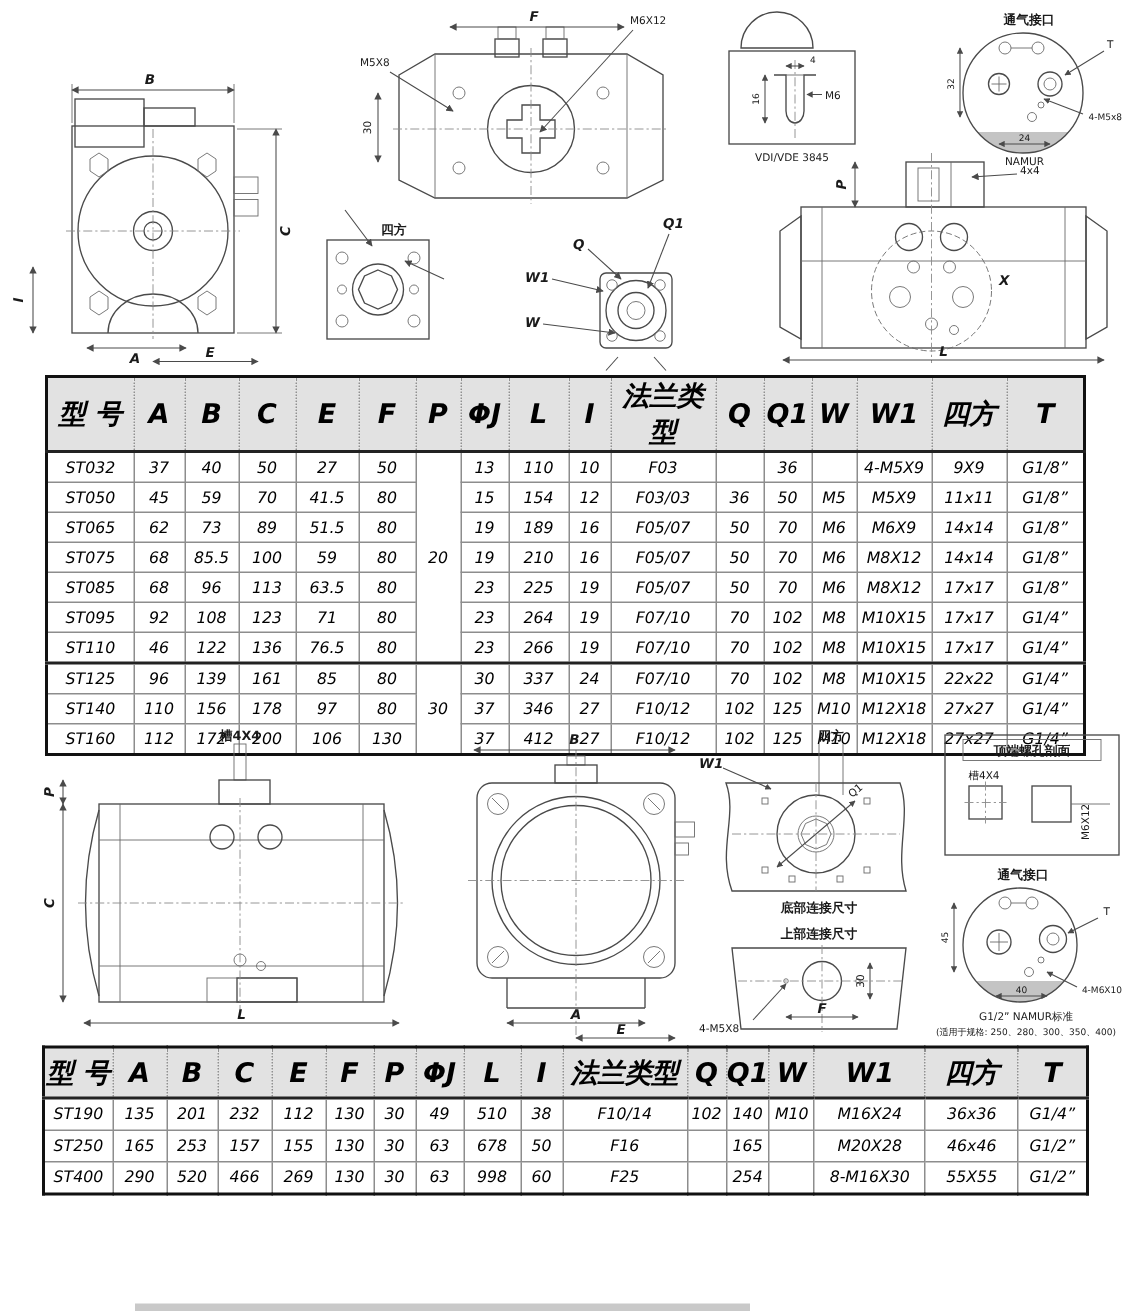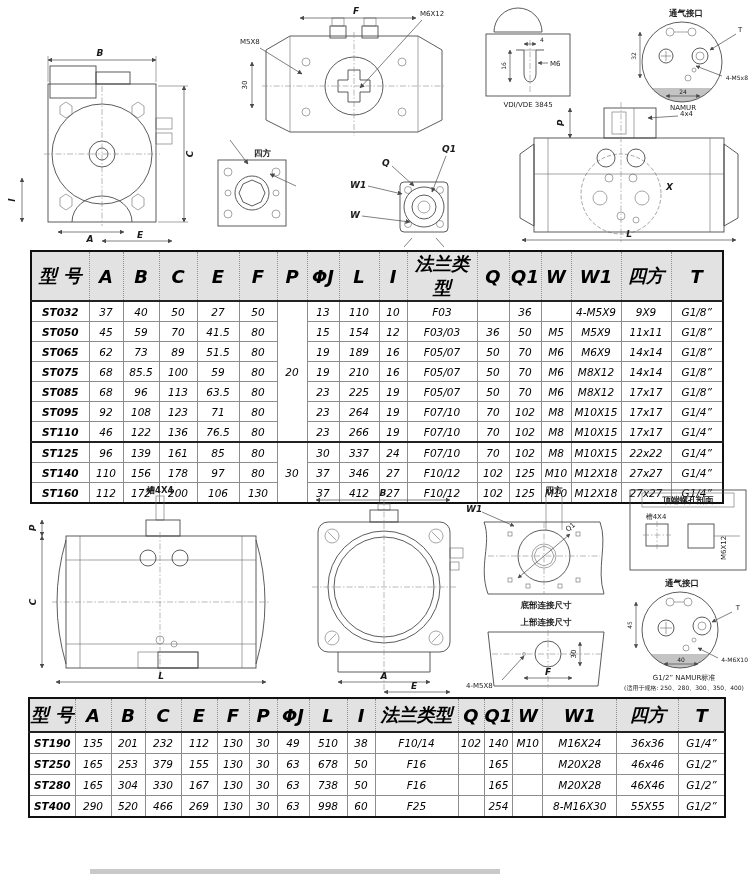--- a/index.html
+++ b/index.html
@@ -16,21 +16,21 @@
   svg .sm{font-size:7px;}
   svg .xs{font-size:6px;}
   table{position:absolute;border-collapse:collapse;table-layout:fixed;
         border:2px solid #111;background:#fff;}
   th{background:#e2e2e2;border-left:1px dotted #909090;border-bottom:2px solid #222;
      font-style:italic;font-weight:bold;font-size:18px;height:32px;text-align:center;
      color:#000;padding:0;}
   td{border:1px solid #8d8d8d;font-style:italic;font-size:10.5px;text-align:center;
      color:#000;padding:0 1px;white-space:nowrap;}
   #t1 td{height:19px;} #t2 td{height:20px;}
-  td:first-child{font-weight:bold;}
+  td:first-child{font-weight:normal;}
   tr.group-break td{border-top:2px solid #222;}
   .strip{position:absolute;background:#c9c9c9;}
 </style>
 </head>
 <body>
 
 <div class="page">
 
   <svg style="left:8px;top:26px;" width="192" height="220" viewBox="0 0 192 220">
     <defs>
@@ -726,52 +726,33 @@
           <td>140</td>
           <td>M10</td>
           <td>M16X24</td>
           <td>36x36</td>
           <td>G1/4”</td>
         </tr>
         <tr>
           <td>ST250</td>
           <td>165</td>
           <td>253</td>
-          <td>379</td>
+          <td>157</td>
           <td>155</td>
           <td>130</td>
           <td>30</td>
           <td>63</td>
           <td>678</td>
           <td>50</td>
           <td>F16</td>
           <td></td>
           <td>165</td>
           <td></td>
           <td>M20X28</td>
           <td>46x46</td>
-          <td>G1/2”</td>
-        </tr>
-        <tr>
-          <td>ST280</td>
-          <td>165</td>
-          <td>304</td>
-          <td>330</td>
-          <td>167</td>
-          <td>130</td>
-          <td>30</td>
-          <td>63</td>
-          <td>738</td>
-          <td>50</td>
-          <td>F16</td>
-          <td></td>
-          <td>165</td>
-          <td></td>
-          <td>M20X28</td>
-          <td>46X46</td>
           <td>G1/2”</td>
         </tr>
         <tr>
           <td>ST400</td>
           <td>290</td>
           <td>520</td>
           <td>466</td>
           <td>269</td>
           <td>130</td>
           <td>30</td>

